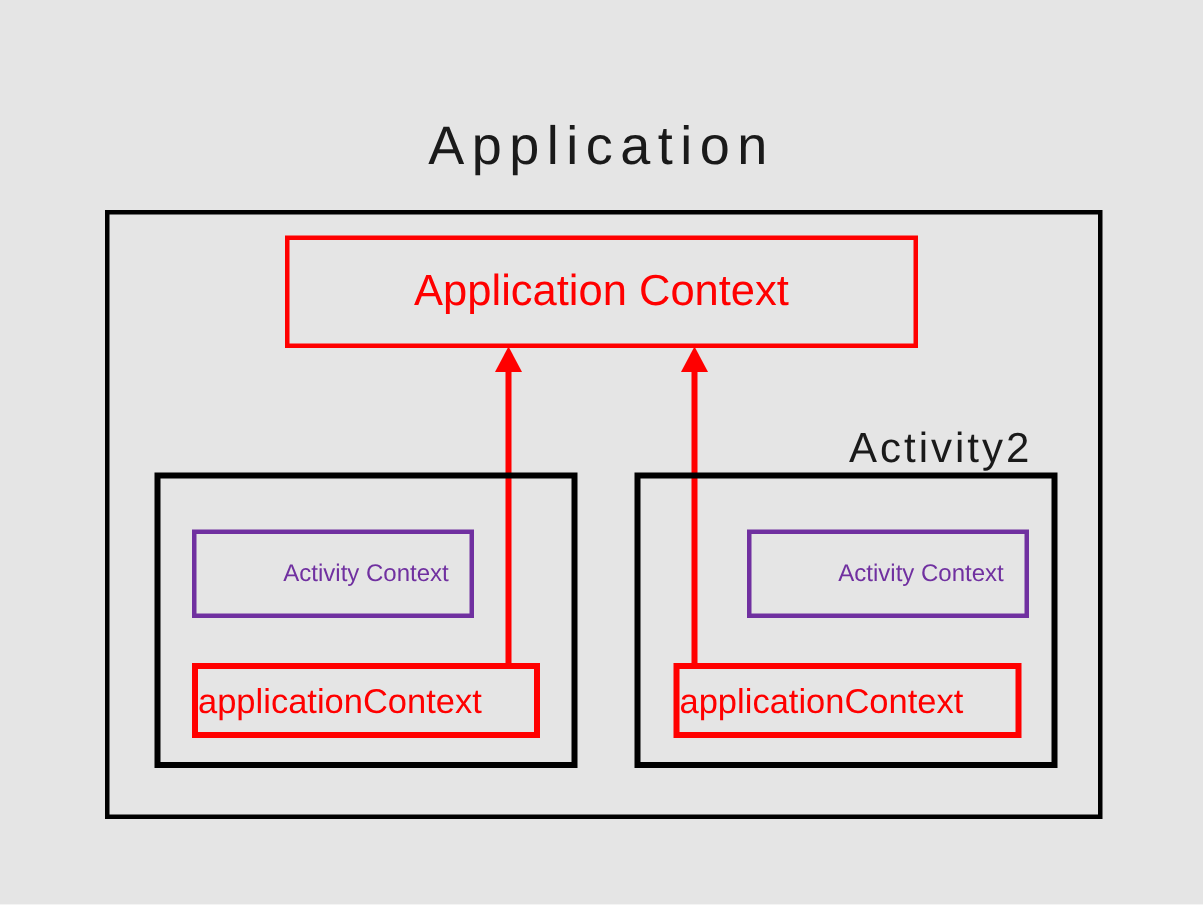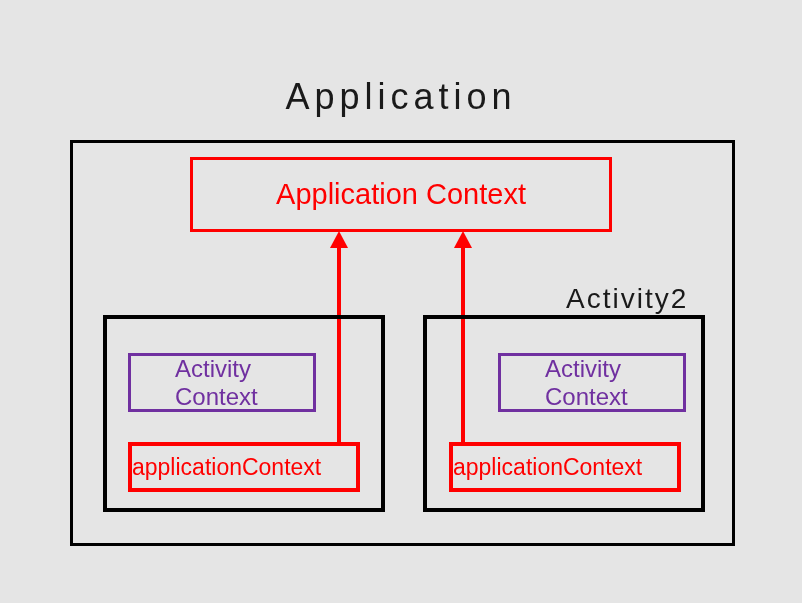--- a/index.html
+++ b/index.html
@@ -67,21 +67,21 @@
   .activity-box-2 { left: 423px; }
 
   .activity-context-box {
     width: 182px; height: 53px;
     top: 353px;
     border: 3px solid var(--purple);
     display: flex; align-items: center; justify-content: center;
   }
   .activity-context-box .label {
     color: var(--purple);
-    font-size: 24px;
+    font-size: 16px;
     margin-left: 44px;
   }
   .activity-context-box-1 { left: 128px; }
   .activity-context-box-2 { left: 498px; }
 
   .application-context-ref-box {
     width: 224px; height: 42px;
     top: 442px;
     border: 4px solid var(--red);
     display: flex; align-items: center; 

